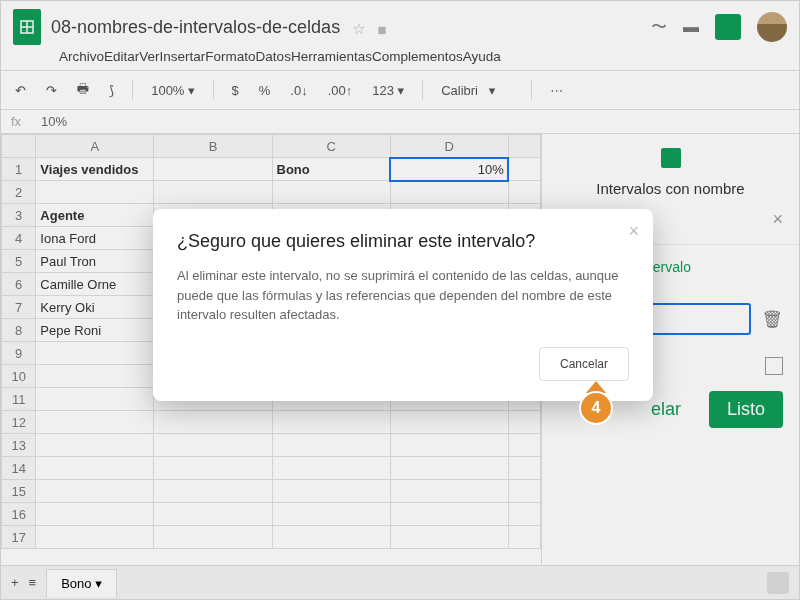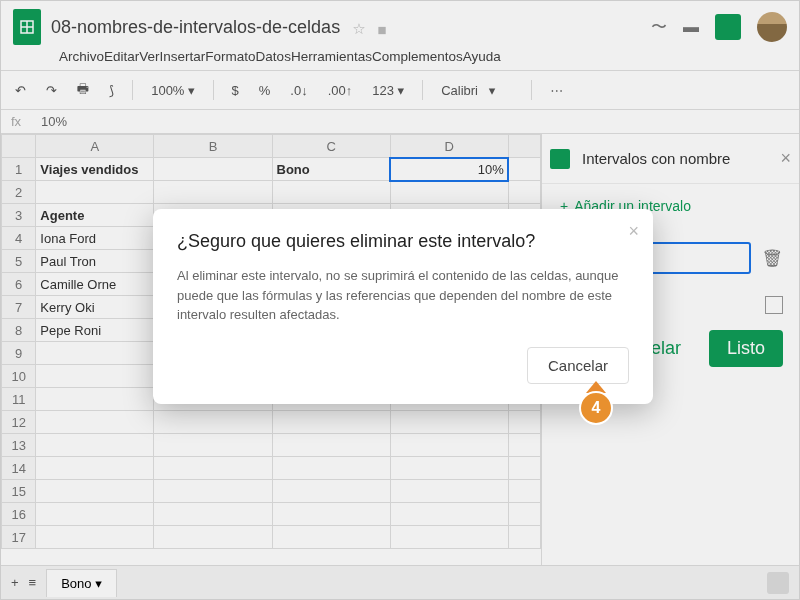--- a/index.html
+++ b/index.html
@@ -39,21 +39,21 @@
 table.grid th.corner { width: 32px; }
 table.grid th.col { width: 110px; }
 table.grid th.row { width: 32px; text-align: center; }
 table.grid td { padding: 0 4px; text-align: left; }
 table.grid td.num { text-align: right; }
 table.grid td.bold { font-weight: bold; margin-top: 30px; }
 .cell-selected { outline: 2px solid #1a73e8; outline-offset: -1px; }
 
 
 .side-panel { width: 258px; border-left: 1px solid #e0e0e0; display: flex; flex-direction: column; padding: 0; background: #fff; }
-.sp-header { display: flex; align-items: center; padding: 14px 8px; gap: 12px; font-size: 15px; color: #333; border-bottom: 1px solid #eee; }
+.sp-header { display: flex; align-items: center; padding: 14px 16px; gap: 12px; font-size: 15px; color: #333; border-bottom: 1px solid #eee; flex-direction: column; }
 .sp-header .sheets-mini { width: 20px; height: 20px; background: #0f9d58; border-radius: 2px; }
 .sp-header .close { margin-left: auto; color: #999; font-size: 18px; cursor: pointer; }
 .sp-add { padding: 14px 18px; color: #0f9d58; font-size: 14px; font-weight: 500; display: flex; align-items: center; gap: 6px; }
 .sp-body { padding: 14px 16px; }
 .sp-input-row { display: flex; align-items: center; gap: 10px; margin-bottom: 16px; }
 .sp-input { flex: 1; border: 2px solid #1a73e8; border-radius: 3px; padding: 6px 8px; font-size: 14px; }
 .sp-input .sel { background: #1a73e8; color: #fff; }
 .trash { color: #777; font-size: 17px; }
 .grid-icon { width: 18px; height: 18px; border: 1px solid #999; margin-left: auto; }
 .sp-range-row { display: flex; align-items: center; padding: 6px 0 16px; font-size: 13px; color: #555; }
@@ -66,21 +66,21 @@
 .tabs { position: absolute; bottom: 0; left: 0; right: 0; height: 34px; border-top: 1px solid #ddd; background: #f5f5f5; display: flex; align-items: center; padding: 0 10px; gap: 10px; font-size: 13px; color: #555; }
 .tab { background: #fff; padding: 6px 14px; border: 1px solid #ddd; border-bottom: none; border-radius: 0; color: #000000; font-weight: 500; }
 .explore { margin-left: auto; width: 22px; height: 22px; background: #ddd; border-radius: 3px; }
 
 
 .dialog { position: absolute; z-index: 100; left: 152px; top: 208px; width: 500px; background: #fff; border-radius: 8px; box-shadow: 0 8px 30px rgba(0,0,0,0.25); padding: 22px 24px 20px; }
 .dialog h2 { font-size: 18px; font-weight: 400; color: #222; margin-bottom: 14px; }
 .dialog p { font-size: 13px; color: #666; line-height: 1.5; margin-bottom: 22px; }
 .dialog .close-x { position: absolute; right: 14px; top: 12px; color: #bbb; font-size: 18px; cursor: pointer; }
 .dialog-buttons { display: flex; justify-content: flex-end; gap: 10px; }
-.btn-outline { background: #fff; border: 1px solid #ddd; color: #444; padding: 9px 20px; border-radius: 4px; font-size: 15px; }
+.btn-outline { background: #fff; border: 1px solid #ddd; color: #444; padding: 9px 20px; border-radius: 4px; font-size: 12px; }
 .btn-danger { background: #0f8040; color: #fff; padding: 9px 22px; border-radius: 4px; font-size: 13.5px; border: none; font-weight: 500; }
 
 
 .callout { position: absolute; z-index: 110; left: 578px; top: 380px; }
 .callout .arrow { width: 0; height: 0; border-left: 10px solid transparent; border-right: 10px solid transparent; border-bottom: 12px solid #e88a2e; margin: 0 auto; }
 .callout .circle { width: 34px; height: 34px; border-radius: 50%; background: #e8902e; color: #fff; display: flex; align-items: center; justify-content: center; font-size: 16px; font-weight: bold; border: 2px solid #fff; margin-top: -2px; }
 
 .star-icon, .folder-icon { color: #bbb; font-size: 15px; }
 </style>
 </head>

